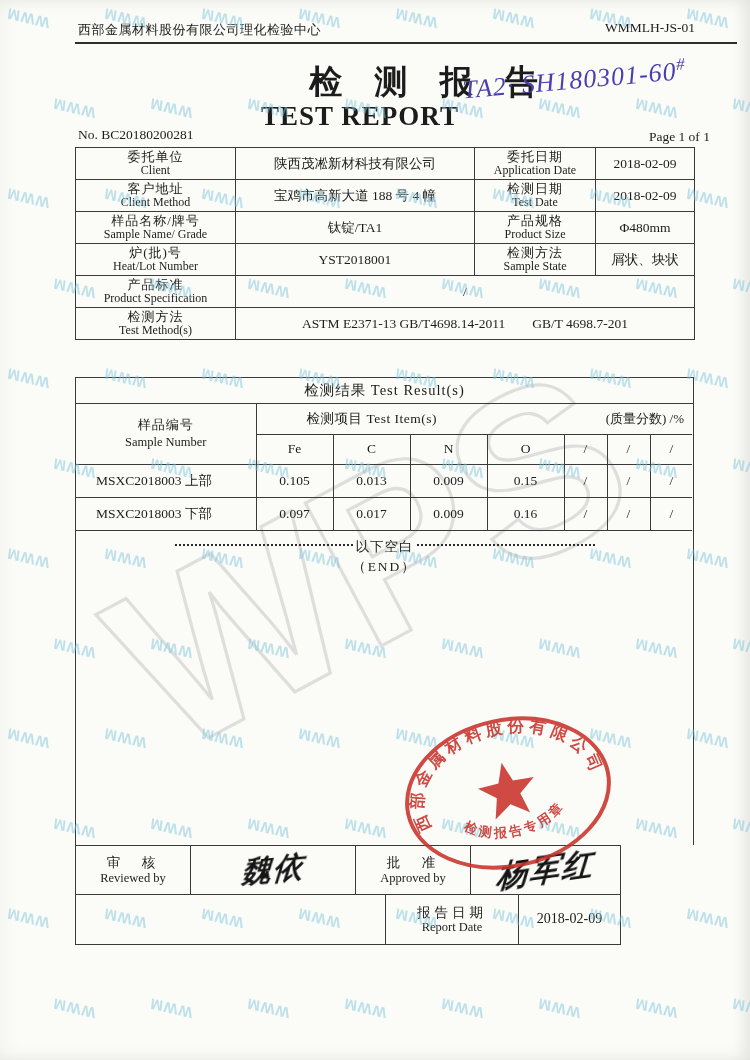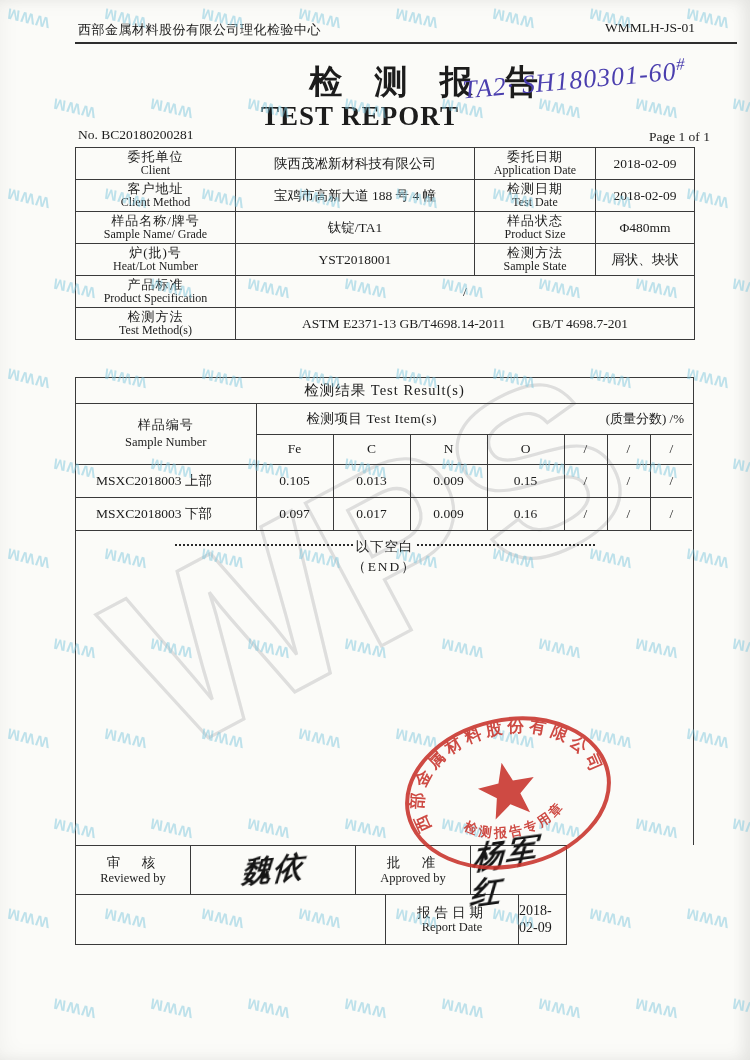--- a/index.html
+++ b/index.html
@@ -64,21 +64,21 @@
   .items-h { position:relative; height:30px; }
   .items-label { display:inline-block; padding-right:205px; font-size:13.5px; letter-spacing:0.5px; }
   .unit-label { position:absolute; right:8px; top:50%; transform:translateY(-50%); font-size:13px; }
   .hrowB td { height:30px; }
   .drow td { height:33px; }
   .sample-cell { text-align:left !important; padding-left:20px; }
   .end-line { margin-top:7px; display:flex; align-items:center; justify-content:center; font-size:13.5px; letter-spacing:1px; }
   .dots { display:inline-block; width:178px; height:1px; border-bottom:2px dotted #2b2b2b; margin:0 3px 4px 3px; }
   .end-en { text-align:center; font-size:13.5px; letter-spacing:2px; margin-top:2px; }
   
-  .signoff { position:absolute; left:75px; top:845px; width:492px; height:100px; border:1.5px solid #3a3a3a; z-index:2; background:transparent; }
+  .signoff { position:absolute; left:75px; top:845px; width:546px; height:100px; border:1.5px solid #3a3a3a; z-index:2; background:transparent; }
   .so-row { display:flex; height:49px; border-bottom:1px solid #3a3a3a; }
   .so-row:last-child { border-bottom:none; }
   .so-cell { border-right:1px solid #3a3a3a; display:flex; flex-direction:column; align-items:center; justify-content:center; line-height:1.15; }
   .so-cell.last { border-right:none; flex:1; }
   .so-cell .cn { font-size:13.5px; letter-spacing:4px; }
   .so-cell .en { font-size:12.5px; letter-spacing:0; }
   .sig {
     font-size:30px; font-weight:700; font-style:italic; color:#151515;
     transform:rotate(-6deg) skewX(-10deg); letter-spacing:2px;
     filter:blur(0.2px);
@@ -140,21 +140,21 @@
           </td>
         <td class="val">2018-02-09</td>
       </tr>
       <tr>
         <td class="lbl">
             <div class="cn">样品名称/牌号</div>
             <div class="en">Sample Name/ Grade</div>
           </td>
         <td class="val">钛锭/TA1</td>
         <td class="lbl">
-            <div class="cn">样品状态</div>
+            <div class="cn">产品规格</div>
             <div class="en">Product Size</div>
           </td>
         <td class="val">Φ480mm</td>
       </tr>
       <tr>
         <td class="lbl">
             <div class="cn">炉(批)号</div>
             <div class="en">Heat/Lot Number</div>
           </td>
         <td class="val">YST2018001</td>

